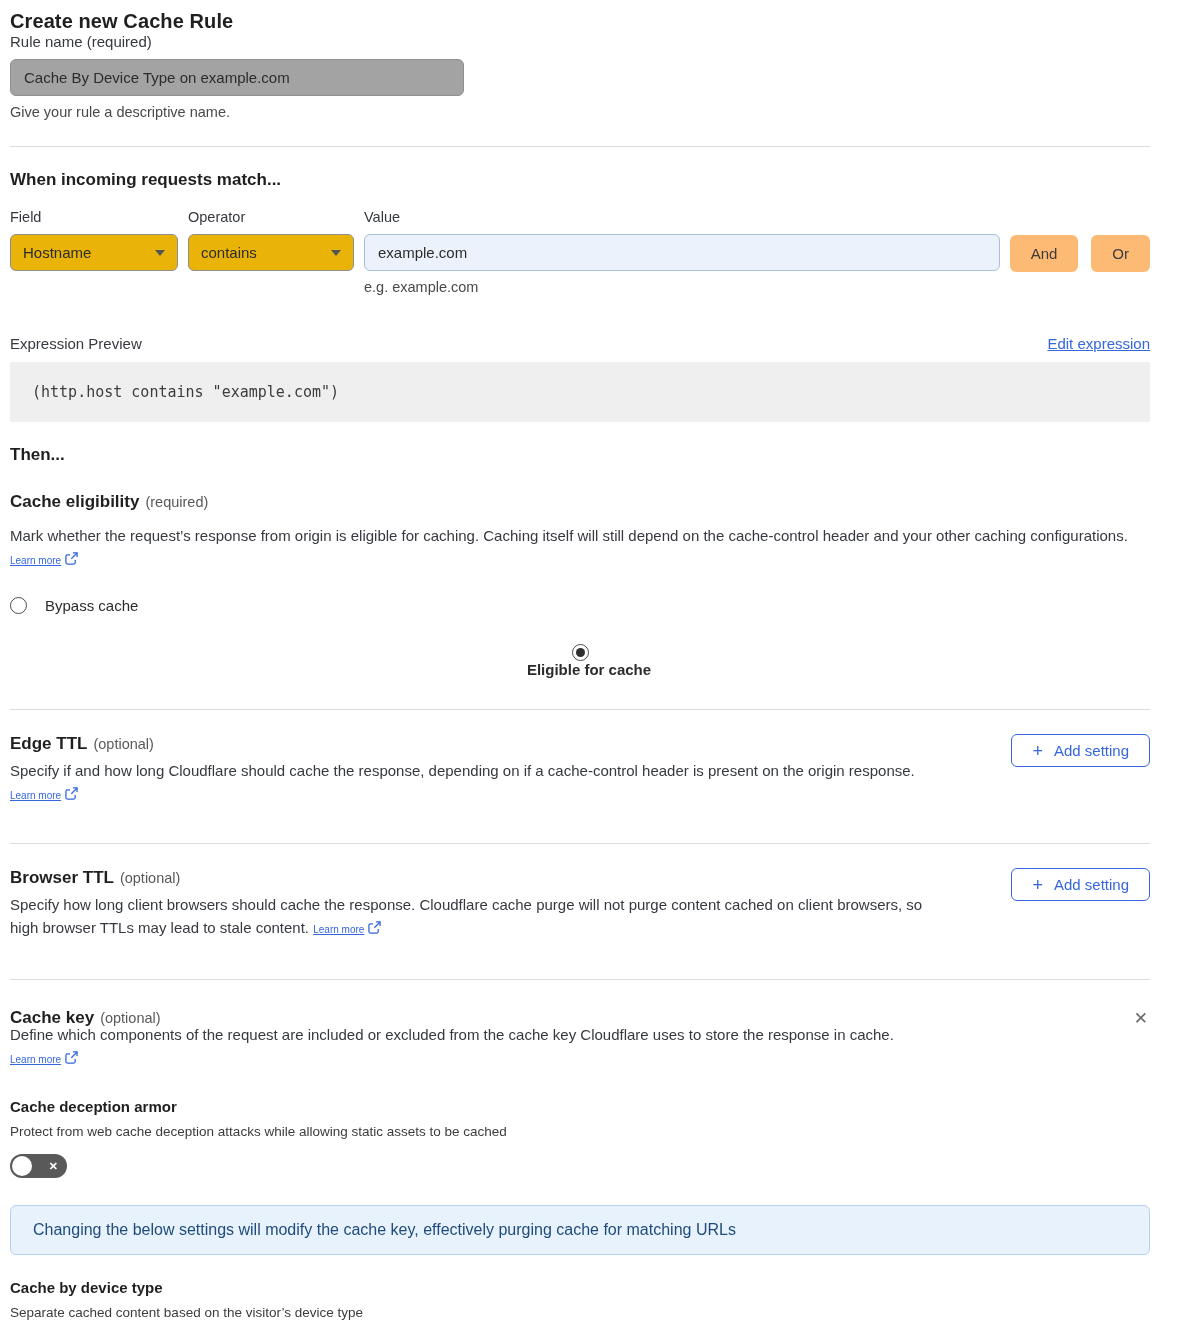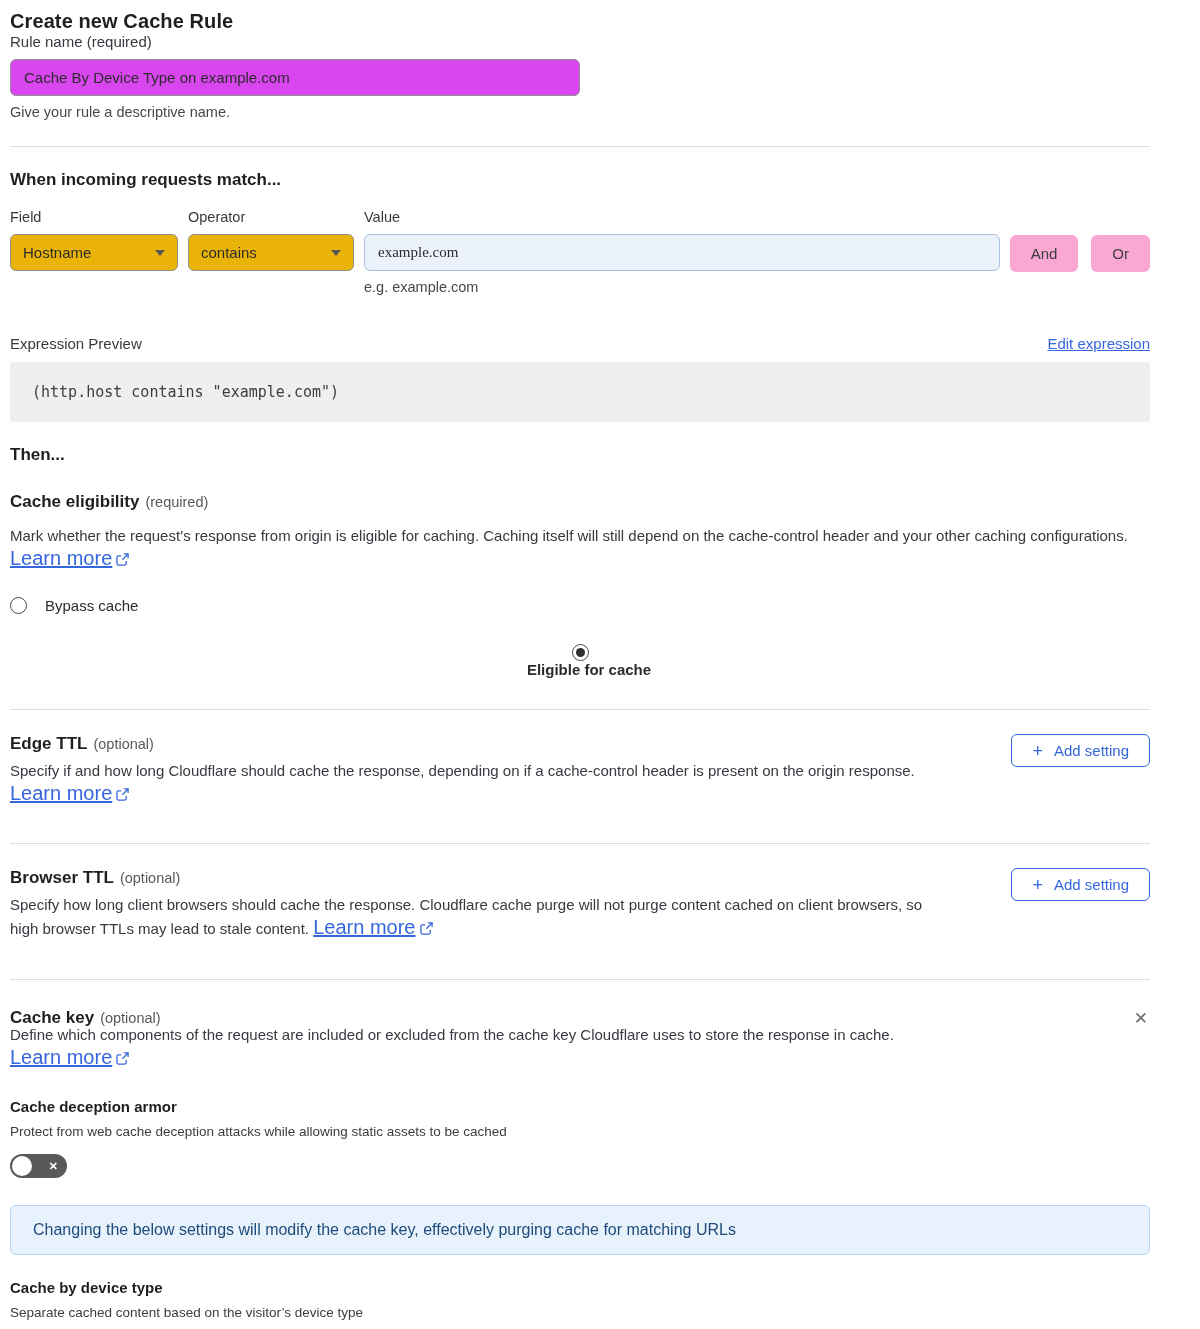--- a/index.html
+++ b/index.html
@@ -18,23 +18,23 @@
     width:1200px;
   }
   .container{margin:0 50px 0 10px;padding-top:10px;padding-bottom:20px;}
 
   .page-title{font-size:20px;font-weight:700;color:#1f1f1f;letter-spacing:.1px;}
 
   .field-label{font-size:15px;color:#36393f;display:block;}
   .rule-name-block{}
   .rule-name-block .field-label{margin-bottom:9px;}
   .text-input{
-    width:570px;height:37px;border:1px solid #8f8f8f;border-radius:6px;
+    width:454px;height:37px;border:1px solid #8f8f8f;border-radius:6px;
     padding:0 13px;font-size:15px;font-family:"Liberation Sans",sans-serif;color:#2c2c2c;
-    background:#d946ef;outline:none;display:block;
+    background:#a3a3a3;outline:none;display:block;
   }
   .help-text{margin-top:8px;font-size:14.5px;color:#494949;}
 
   .divider{border:none;border-top:1px solid #ddd;margin-top:26px;}
 
   .section-heading{font-size:17px;font-weight:700;color:#1f1f1f;margin-top:23px;}
   .qualifier{font-weight:400;font-size:14.5px;color:#595959;margin-left:6px;}
 
   .match-row{display:flex;margin-top:19px;}
   .match-col{display:flex;flex-direction:column;}
@@ -43,41 +43,41 @@
   .col-value{flex:1;}
   .match-col .field-label{font-size:14.5px;margin-bottom:9px;}
   .select{
     height:37px;border:1px solid #8f8f8f;border-radius:6px;background:#eab308;
     display:flex;align-items:center;justify-content:space-between;
     padding:0 12px;font-size:15px;color:#2c2c2c;cursor:pointer;
   }
   .chevron{width:0;height:0;border-left:5px solid transparent;border-right:5px solid transparent;border-top:6px solid #555;margin-left:8px;}
   .value-input{
     height:37px;border:1px solid #a9bfdc;border-radius:6px;background:#ecf2fb;
-    padding:0 13px;font-size:15px;color:#2c2c2c;font-family:Liberation Serif, serif;outline:none;width:100%;
+    padding:0 13px;font-size:15px;color:#2c2c2c;font-family:Liberation Sans, sans-serif;outline:none;width:100%;
   }
   .hint{margin-top:8px;font-size:14.5px;color:#494949;}
   .andor-btn{
-    height:37px;border:none;border-radius:6px;background:#f9a8d4;color:#3c3c3c;
+    height:37px;border:none;border-radius:6px;background:#fdba74;color:#3c3c3c;
     font-size:15px;font-family:"Liberation Sans",sans-serif;padding:0 21px;cursor:pointer;
     align-self:flex-start;margin-top:26px;
   }
   .andor-btn.and{margin-left:10px;}
   .andor-btn.or{margin-left:13px;}
 
   .expr-row{display:flex;justify-content:space-between;align-items:flex-end;margin-top:40px;}
   .expr-label{font-size:15px;color:#36393f;text-align:center;}
   .link{color:var(--accent);text-decoration:underline;cursor:pointer;font-size:15px;}
   .code-block{
     margin-top:10px;background:#efefef;border-radius:2px;padding:21px 22px;
     font-family:"DejaVu Sans Mono","Liberation Mono",monospace;font-size:15px;color:#3d3d3d;
   }
 
   .para{margin-top:12px;font-size:15px;line-height:23px;color:#36393f;}
-  .para .link{font-size:20px;text-decoration:underline;}
+  .para .link{font-size:10px;text-decoration:underline;}
   .ext-icon{display:inline-block;vertical-align:-1px;margin-left:4px;color:var(--accent);}
 
   .radio-row{display:flex;align-items:center;margin-top:0;}
   .radio-group{margin-top:25px;}
   .radio-row + .radio-row{margin-top:30px;flex-direction:column;}
   .radio{width:17px;height:17px;border:1.6px solid #4a4a4a;border-radius:50%;position:relative;flex:none;cursor:pointer;background:#fff;}
   .radio.selected::after{content:"";position:absolute;inset:3px;background:#2f2f2f;border-radius:50%;}
   .radio-label{margin-left:18px;font-size:15px;color:#2c2c2c;}
   .radio-label.bold{font-weight:700;}
 

